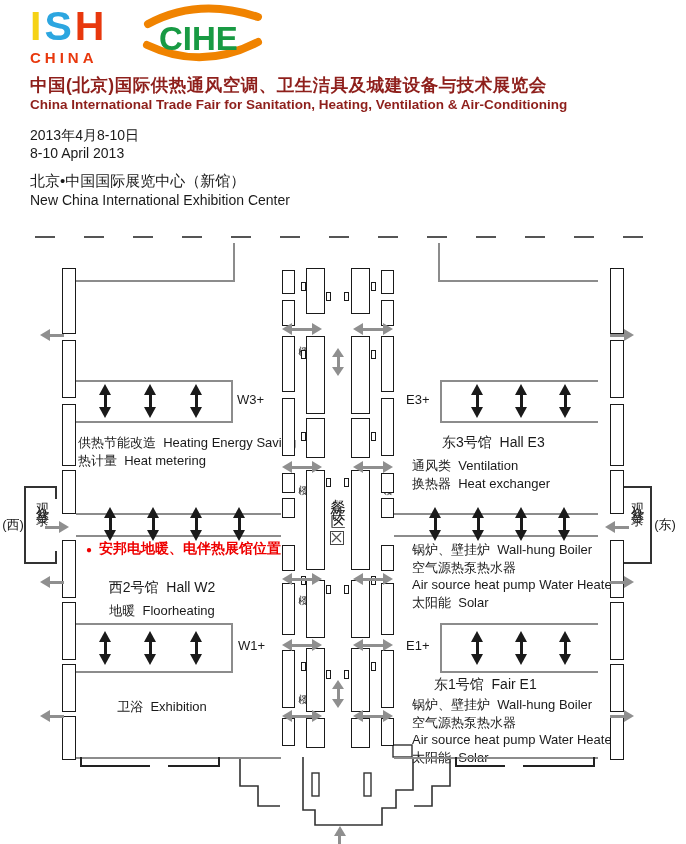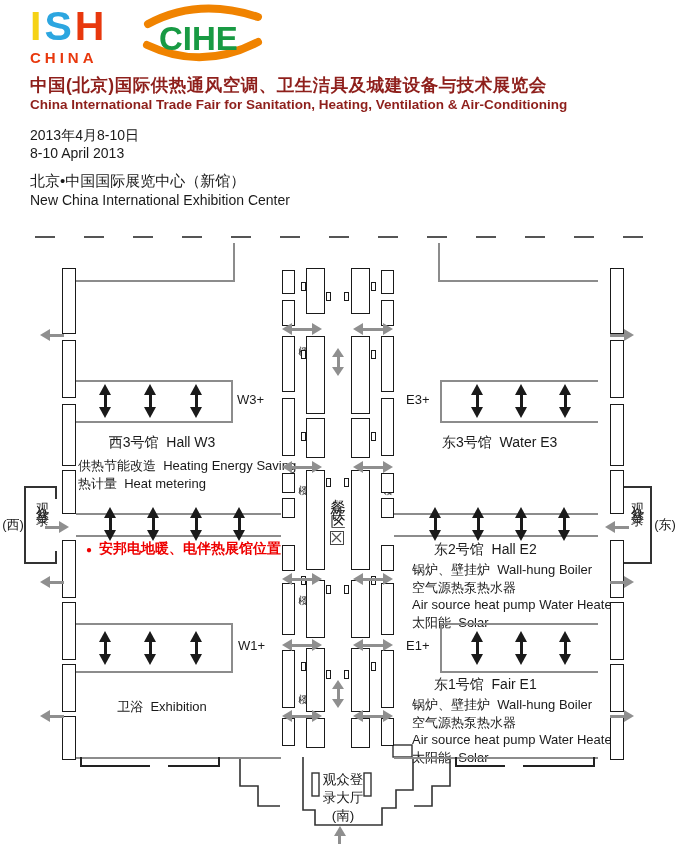--- a/index.html
+++ b/index.html
@@ -41,35 +41,37 @@
   <div class="abs t" style="left:30px;top:127px;font-size:14px">2013年4月8-10日</div>
   <div class="abs t" style="left:30px;top:145px;font-size:14px">8-10 April 2013</div>
   <div class="abs t" style="left:30px;top:172px;font-size:15px">北京•中国国际展览中心（新馆）</div>
   <div class="abs t" style="left:30px;top:192px;font-size:14px">New China International Exhibition Center</div>
 
   <div class="abs" id="plan" style="left:0;top:0;width:686px;height:844px">
 
     <div class="abs" style="left:35px;top:236px;width:616px;height:2px;background:repeating-linear-gradient(90deg,#555 0 20px,transparent 20px 49px)"></div>
 
     <div class="abs" style="left:78px;top:434px;width:168px">
-      <div class="ht">西3号馆  Hall W3</div>
       <div class="hl">供热节能改造  Heating Energy Saving</div>
       <div class="hl">热计量  Heat metering</div>
     </div>
     <div class="abs" style="left:78px;top:579px;width:168px">
+      <div class="ht">西2号馆  Hall W2</div>
+      <div class="hl center">地暖  Floorheating</div>
     </div>
     <div class="abs" style="left:78px;top:685px;width:168px">
       <div class="hl center" style="margin-top:13px">卫浴  Exhibition</div>
     </div>
 
     <div class="abs" style="left:412px;top:434px;width:175px">
-      <div class="ht" style="text-align:left;padding-left:30px">东3号馆  Water E3</div>
+      <div class="ht" style="text-align:left;padding-left:30px">东3号馆  Hall E3</div>
+      <div class="hl">通风类  Ventilation</div>
+      <div class="hl">换热器  Heat exchanger</div>
     </div>
     <div class="abs" style="left:412px;top:541px;width:180px">
-      <div class="ht" style="text-align:left;padding-left:22px;margin-bottom:2px">东2号馆  Hall E2</div>
       <div class="hl">锅炉、壁挂炉  Wall-hung Boiler</div>
       <div class="hl">空气源热泵热水器</div>
       <div class="hl">Air source heat pump Water Heater</div>
       <div class="hl">太阳能  Solar</div>
     </div>
     <div class="abs" style="left:412px;top:676px;width:180px">
       <div class="ht" style="text-align:left;padding-left:22px;margin-bottom:2px">东1号馆  Fair E1</div>
       <div class="hl">锅炉、壁挂炉  Wall-hung Boiler</div>
       <div class="hl">空气源热泵热水器</div>
       <div class="hl">Air source heat pump Water Heater</div>
@@ -110,25 +112,20 @@
     <div class="abs vtext" style="left:628px;top:492px;font-size:13px;letter-spacing:4px">观众登录</div>
 
     <svg style="position:absolute;left:235px;top:740px" width="220" height="104" viewBox="0 0 220 104" fill="none">
       <path d="M5 18 V46 H23 V66 H45" stroke="#333" stroke-width="1.6"></path>
       <path d="M68 17 V70 H80 V85 H147 V68 H161 V50 H178 V17" stroke="#333" stroke-width="1.6"></path>
       <path d="M215 18 V46 H197 V66 H179" stroke="#333" stroke-width="1.6"></path>
       <rect x="158" y="5" width="19" height="12" stroke="#333" stroke-width="1.4" fill="#fff"></rect>
       <rect x="77" y="33" width="7" height="23" stroke="#333" stroke-width="1.4" fill="#fff"></rect>
       <rect x="129" y="33" width="7" height="23" stroke="#333" stroke-width="1.4" fill="#fff"></rect>
     </svg>
-    <div class="abs" style="left:300px;top:771px;width:86px;text-align:center;font-size:13.5px;line-height:18px">
-      <div class="t">观众登</div>
-      <div class="t">录大厅</div>
-      <div class="t">(南)</div>
-    </div>
 
   <div style="position: absolute; left: 62px; top: 268px; width: 14px; height: 66px; border: 1.5px solid rgb(26, 26, 26); background: rgb(255, 255, 255);"></div>
       <div style="position: absolute; left: 62px; top: 340px; width: 14px; height: 58px; border: 1.5px solid rgb(26, 26, 26); background: rgb(255, 255, 255);"></div>
       <div style="position: absolute; left: 62px; top: 404px; width: 14px; height: 62px; border: 1.5px solid rgb(26, 26, 26); background: rgb(255, 255, 255);"></div>
       <div style="position: absolute; left: 62px; top: 470px; width: 14px; height: 44px; border: 1.5px solid rgb(26, 26, 26); background: rgb(255, 255, 255);"></div>
       <div style="position: absolute; left: 62px; top: 540px; width: 14px; height: 58px; border: 1.5px solid rgb(26, 26, 26); background: rgb(255, 255, 255);"></div>
       <div style="position: absolute; left: 62px; top: 602px; width: 14px; height: 58px; border: 1.5px solid rgb(26, 26, 26); background: rgb(255, 255, 255);"></div>
       <div style="position: absolute; left: 62px; top: 664px; width: 14px; height: 48px; border: 1.5px solid rgb(26, 26, 26); background: rgb(255, 255, 255);"></div>
       <div style="position: absolute; left: 62px; top: 716px; width: 14px; height: 44px; border: 1.5px solid rgb(26, 26, 26); background: rgb(255, 255, 255);"></div>
       <div style="position: absolute; left: 610px; top: 268px; width: 14px; height: 66px; border: 1.5px solid rgb(26, 26, 26); background: rgb(255, 255, 255);"></div>

